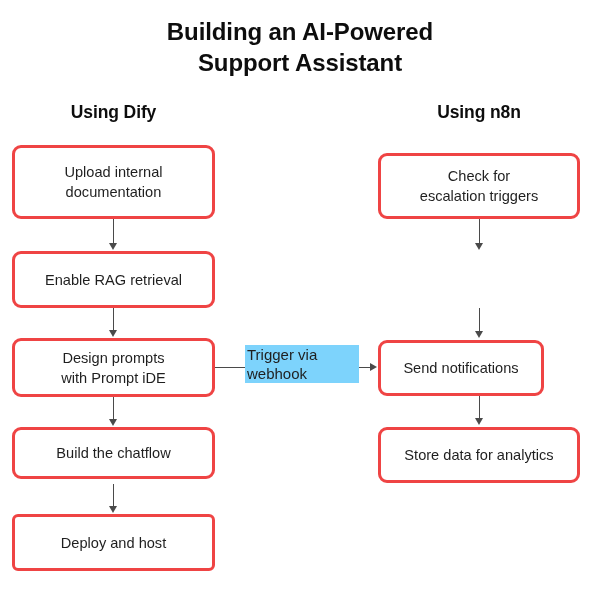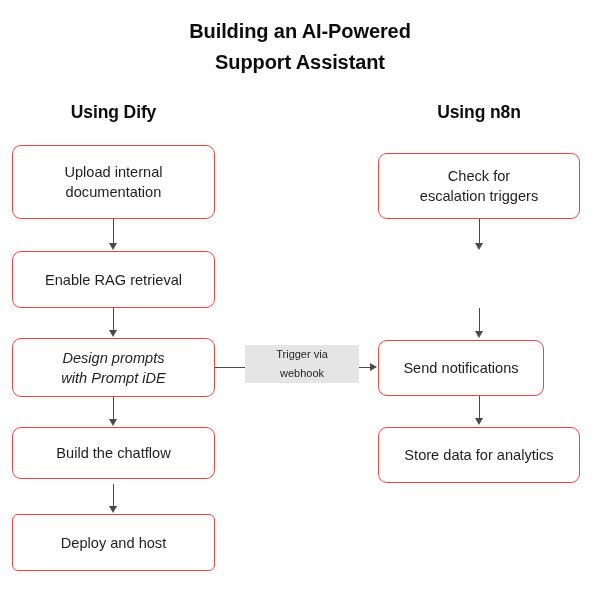--- a/index.html
+++ b/index.html
@@ -21,21 +21,21 @@
     background: #ffffff;
   }
 
   
   .title {
     position: absolute;
     left: 0;
     top: 16px;
     width: 600px;
     text-align: center;
-    font-size: 20px;
+    font-size: 24px;
     font-weight: bold;
     line-height: 31px;
     letter-spacing: -0.1px;
     color: #0d0d0d;
   }
   .title-line { display: block; }
 
   
   .col-header {
     position: absolute;
@@ -47,21 +47,21 @@
     letter-spacing: -0.1px;
   }
   .col-header.left  { left: 12px;  width: 203px; }
   .col-header.right { left: 378px; width: 202px; }
 
   
   .node {
     position: absolute;
     box-sizing: border-box;
     background: #ffffff;
-    border: 1px solid #ef4444;
+    border: 3px solid #ef4444;
     border-radius: 9px;
     display: flex;
     align-items: center;
     justify-content: center;
     text-align: center;
     font-size: 14.6px;
     line-height: 20px;
     color: #1f1f1f;
     padding: 2px 6px;
   }
@@ -88,25 +88,25 @@
     width: 0;
     height: 0;
     border-top: 4.5px solid transparent;
     border-bottom: 4.5px solid transparent;
     border-left: 7px solid #4a4a4a;
   }
 
   
   .edge-label {
     position: absolute;
-    text-align: center;
-    font-size: 11px;
+    text-align: left;
+    font-size: 15px;
     line-height: 19px;
     color: #1f1f1f;
-    background: #e5e5e5;
+    background: #7dd3fc;
     white-space: pre-line;
     padding: 0 2px;
   }
 </style>
 </head>
 <body>
 
 <div id="canvas">
 
   <div class="title">
@@ -119,21 +119,21 @@
 
   <div class="node" style="left:12px; top:145px; width:203px; height:74px;">
     <span class="node-label">Upload internal
 documentation</span>
   </div>
 
   <div class="node" style="left:12px; top:251px; width:203px; height:57px;text-align:center;">
     <span class="node-label">Enable RAG retrieval</span>
   </div>
 
-  <div class="node" style="left:12px; top:338px; width:203px; height:59px;font-style:italic;">
+  <div class="node" style="left:12px; top:338px; width:203px; height:59px;">
     <span class="node-label">Design prompts
 with Prompt iDE</span>
   </div>
 
   <div class="node" style="left:12px; top:427px; width:203px; height:52px;">
     <span class="node-label">Build the chatflow</span>
   </div>
 
   <div class="node" style="left:12px; top:514px; width:203px; height:57px;border-radius:6px;">
     <span class="node-label">Deploy and host</span>

